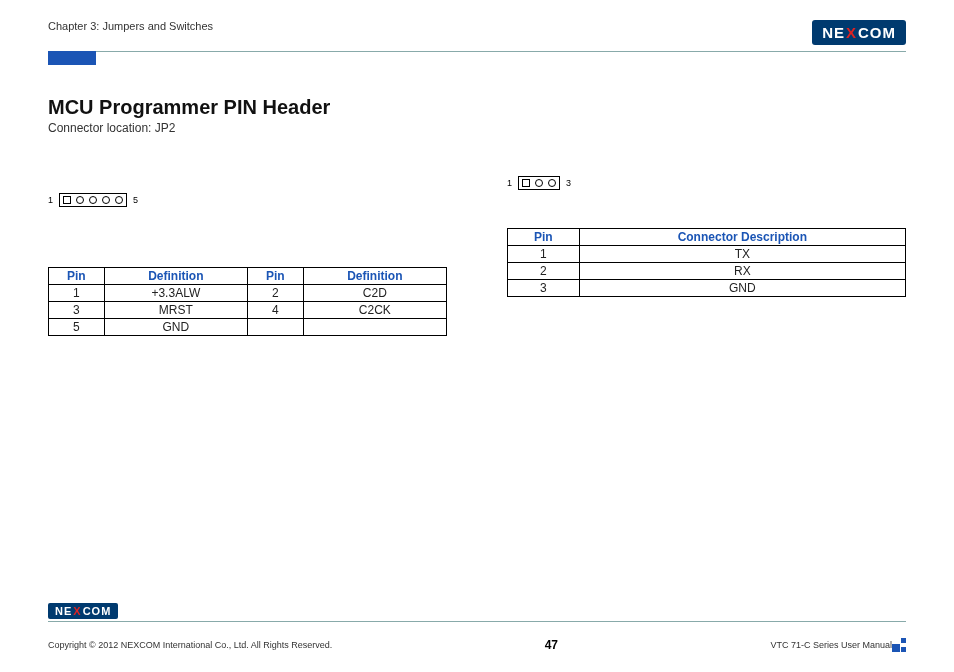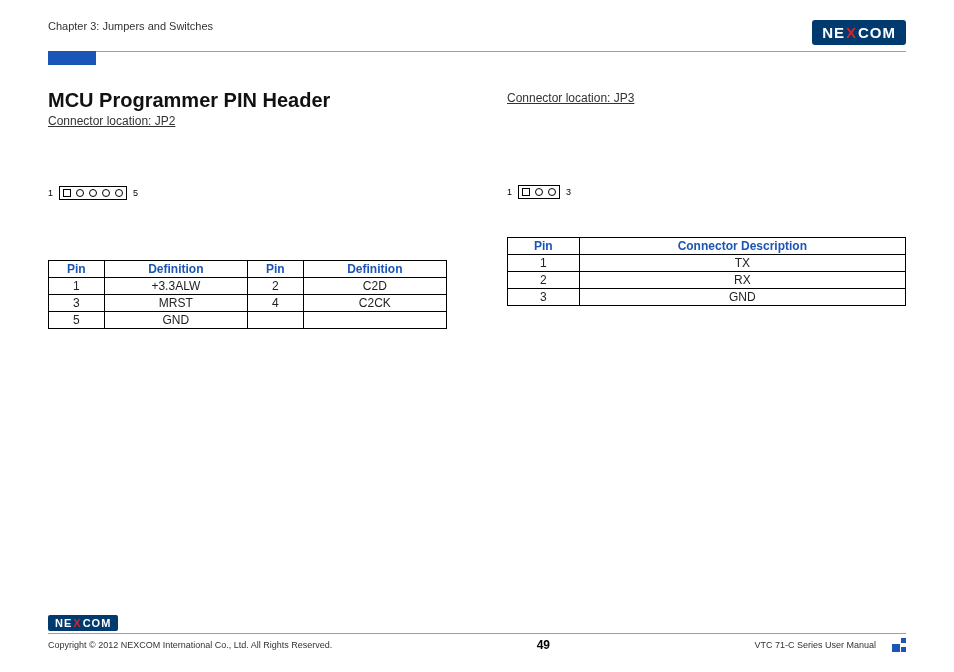--- a/index.html
+++ b/index.html
@@ -31,29 +31,29 @@
     border-radius:3px;
     font-size:15px;
     display:flex; align-items:center;
   }
   .logo-box .x { color:#d22; margin:0 1px; }
   .hr-blue { border:none; border-top:1px solid #8aa; margin-top:6px; }
   .blue-tab {
     width:48px; height:14px; background:#1b55b5; margin-top:-1px;
   }
   .columns {
-    display:flex; gap:60px; margin-top:24px;
+    display:flex; gap:60px; margin-top:31px;
   }
   .col { flex:1; }
   h2 {
     font-size:20px; font-weight:600; color:#111;
     font-family:"Segoe UI Semibold","Myriad Pro",Arial,sans-serif;
   }
   .sub {
-    font-size:12px; color:#333; margin-top:2px;text-decoration:underline;
+    font-size:12px; color:#333; margin-top:2px;
   }
   .pin-diagram {
     margin-top:58px; display:flex; align-items:center; gap:6px;
     font-size:9px; color:#000;
   }
   .pin-box {
     border:1px solid #000; display:flex; padding:2px 3px; gap:5px; background:#fff;
   }
   .pin-box .sq { width:8px; height:8px; border:1px solid #000; }
   .pin-box .ci { width:8px; height:8px; border:1px solid #000; border-radius:50%; }
@@ -63,21 +63,21 @@
   .tbl th, .tbl td {
     border:1px solid #000; text-align:center; padding:1px 4px; font-weight:400;
   }
   .tbl th { color:#1b55b5; font-weight:600; }
   .footer {
     position:absolute; left:0; right:0; bottom:0;
   }
   .footer-line { border:none; border-top:1px solid #8aa; }
   .footer-row {
     display:flex; justify-content:space-between; align-items:center;
-    font-size:9px; color:#333; margin-top:4px;
+    font-size:9px; color:#333; margin-top:16px;
   }
   .logo-small {
     background:#003a6f; color:#fff; font-weight:700; letter-spacing:1px;
     padding:2px 7px; border-radius:2px; font-size:11px; display:inline-flex; align-items:center;
     margin-bottom:2px;
   }
   .logo-small .x { color:#d22; margin:0 1px; }
   .pagenum { font-weight:700; font-size:12px; color:#000; }
   .foot-icon { width:14px; height:14px; position:relative; }
   .foot-icon .a { position:absolute; width:8px; height:8px; background:#1b55b5; left:0; top:6px;}
@@ -142,21 +142,20 @@
           <td>5</td>
           <td>GND</td>
           <td></td>
           <td></td>
         </tr>
       </tbody>
         </table>
     </div>
 
     <div class="col">
-      <div class="sub">Connector location: JP3</div>
 
       <div class="pin-diagram" style="margin-top:80px">
         <span>1</span>
         <span class="pin-box">
           <span class="sq"></span>
           <span class="ci"></span>
           <span class="ci"></span>
         </span>
         <span>3</span>
       </div>
@@ -186,22 +185,22 @@
 
   <div class="footer">
     <span class="logo-small">
       <span>NE</span>
         <span class="x">X</span>
         <span>COM</span>
     </span>
     <hr class="footer-line">
     <div class="footer-row">
       <span>Copyright © 2012 NEXCOM International Co., Ltd. All Rights Reserved.</span>
-      <span class="pagenum">49</span>
-      <span style="display:flex;align-items:center;gap:16px">
+      <span class="pagenum">47</span>
+      <span style="display:flex;align-items:center;gap:0">
         <span>VTC 71-C Series User Manual</span>
         <span class="foot-icon">
           <span class="a"></span>
             <span class="b"></span>
             <span class="c"></span>
         </span>
       </span>
     </div>
   </div>
 

